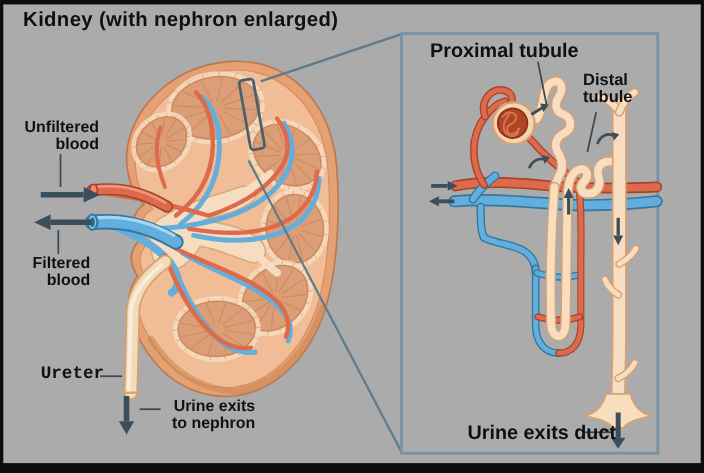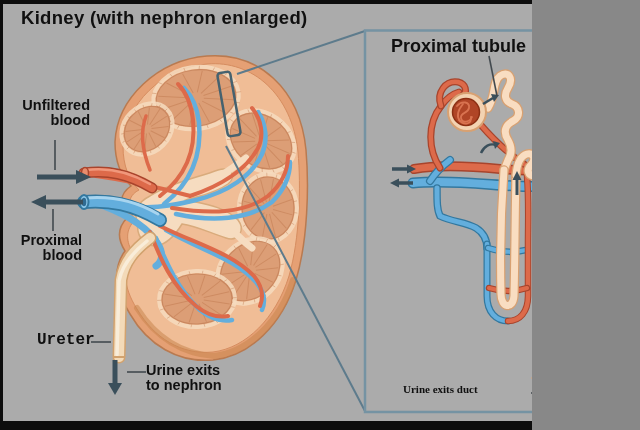--- a/index.html
+++ b/index.html
@@ -1,30 +1,30 @@
 <!DOCTYPE html>
 <html style="--background: #ababab; --frame: #0d0d0d; --label-text: #101010; --arrow-dark: #3a4f5b; --pointer-line: #42494e; --callout-line: #5d7b8c; --inset-border: #7593a3; --artery: #dd6a4a; --artery-outline: #a8442c; --vein: #63aedd; --vein-outline: #33789f; --kidney-outer: #e5a074; --kidney-cortex: #f0bd96; --lobe: #dc9e76; --lobe-streak: #c27c52; --pelvis: #f6dcc0; --tubule: #f9ddc1; --tubule-outline: #d8a172; --glomerulus: #b04526;"><head>
 <meta charset="utf-8">
 <style>
   html,body{margin:0;padding:0;background:#888;}
   .stage{
-    position:relative;width:532px;height:430px;overflow:hidden;
+    position:relative;width:640px;height:430px;overflow:hidden;
     background:var(--background,#ababab);
     font-family:"Liberation Sans", sans-serif;
   }
   .stage svg{position:absolute;left:0;top:0;}
   .lbl{position:absolute;color:var(--label-text,#101010);font-weight:bold;line-height:1.04;}
   .title{left:21px;top:8px;font-size:18.5px;letter-spacing:.3px;}
-  .lb-unfiltered{left:4px;top:98px;width:86px;text-align:right;font-size:14.5px;}
+  .lb-unfiltered{left:4px;top:109px;width:86px;text-align:right;font-size:14.5px;}
   .lb-filtered{left:4px;top:233px;width:78px;text-align:right;font-size:14.5px;}
   .lb-ureter{left:37px;top:332px;font-size:16px;font-family:Liberation Mono, monospace;}
-  .lb-bladder{left:146px;top:363px;width:86px;text-align:left;font-size:14.5px;}
+  .lb-bladder{left:146px;top:363px;width:86px;text-align:right;font-size:14.5px;}
   .lb-proximal{left:391px;top:37px;font-size:18px;}
   .lb-distal{left:530px;top:65px;font-size:15px;}
-  .lb-duct{left:403px;top:384px;font-size:11px;font-family:Liberation Serif, serif;}
+  .lb-duct{left:425px;top:384px;font-size:18px;}
 
   
   .frame-fill{fill:var(--frame,#0d0d0d);}
   .bean{fill:var(--kidney-outer,#e5a074);stroke:#b97a50;stroke-width:1.5;}
   .bean-inner{fill:var(--kidney-cortex,#f0bd96);stroke:#d68d60;stroke-width:1;}
   .bean-shadow{fill:none;stroke:#c9854f;stroke-width:6;opacity:.55;stroke-linecap:round;}
   .lobe{fill:var(--lobe,#dc9e76);stroke:#c9875f;stroke-width:1.2;}
   .lobe-halo{fill:none;stroke:var(--pelvis,#f6dcc0);stroke-width:4;opacity:.85;}
   .lobe-streak{stroke:var(--lobe-streak,#c27c52);stroke-width:1;opacity:.55;}
   .lobe-fringe{stroke:var(--lobe-streak,#c27c52);stroke-width:.8;opacity:.5;}
@@ -466,29 +466,33 @@
 </svg>
 
 <div class="lbl title">Kidney (with nephron enlarged)</div>
 
 <div class="lbl lb-unfiltered">
   <div>Unfiltered</div>
   <div>blood</div>
 </div>
 
 <div class="lbl lb-filtered">
-  <div>Proximal</div>
+  <div>Filtered</div>
   <div>blood</div>
 </div>
 
 <div class="lbl lb-ureter">Ureter</div>
 
 <div class="lbl lb-bladder">
   <div>Urine exits</div>
   <div>to nephron</div>
 </div>
 
 <div class="lbl lb-proximal">Proximal tubule</div>
 
+<div class="lbl lb-distal">
+  <div>Distal</div>
+  <div>tubule</div>
+</div>
 
 <div class="lbl lb-duct">Urine exits duct</div>
 
 </div>
 
 </body></html>

